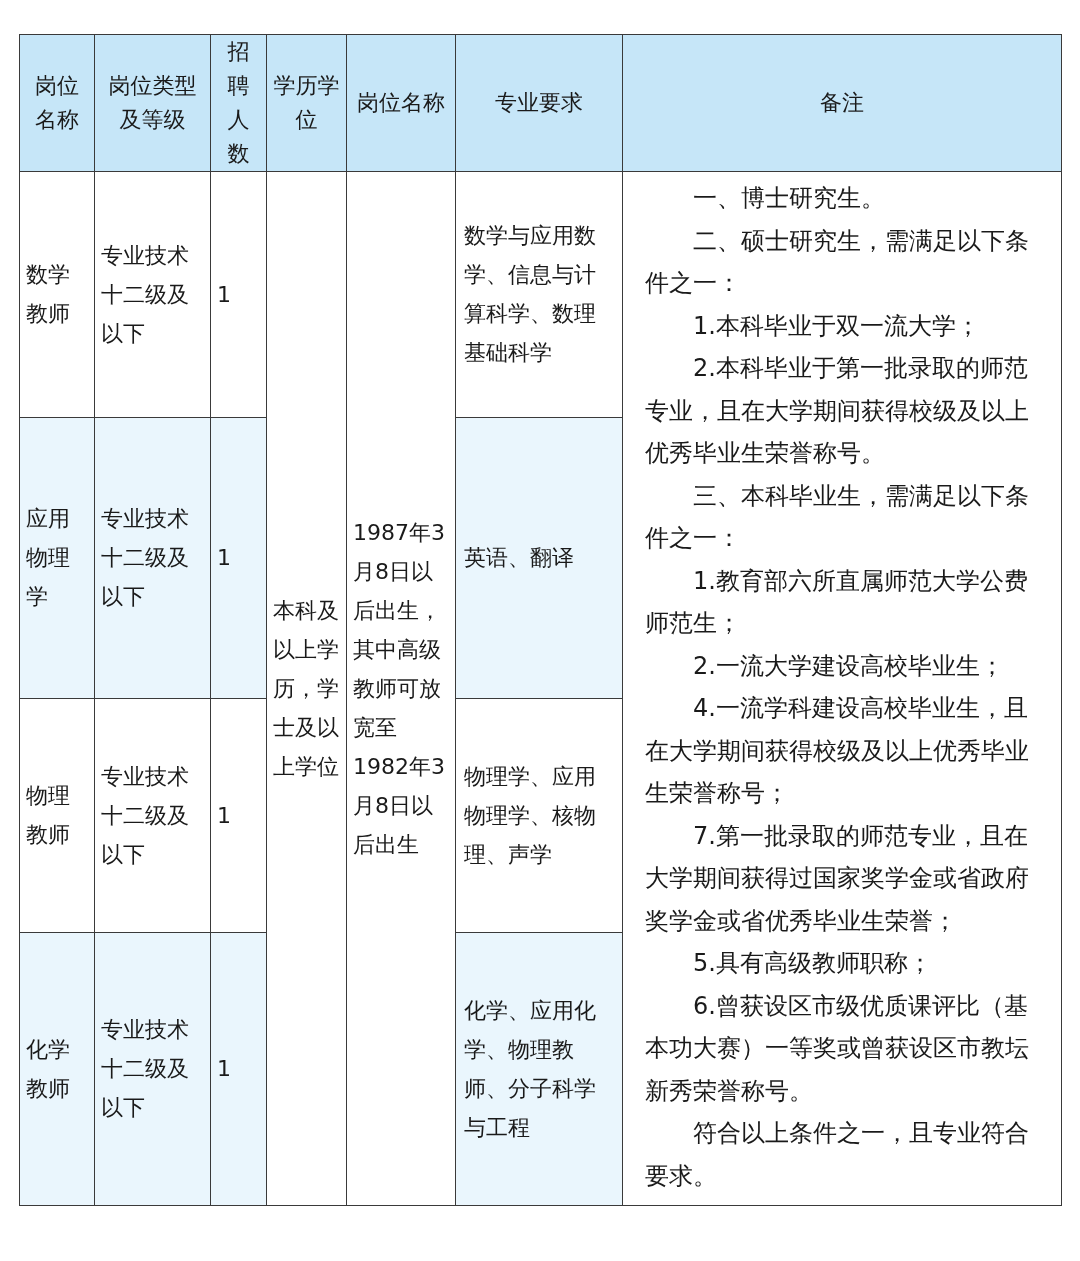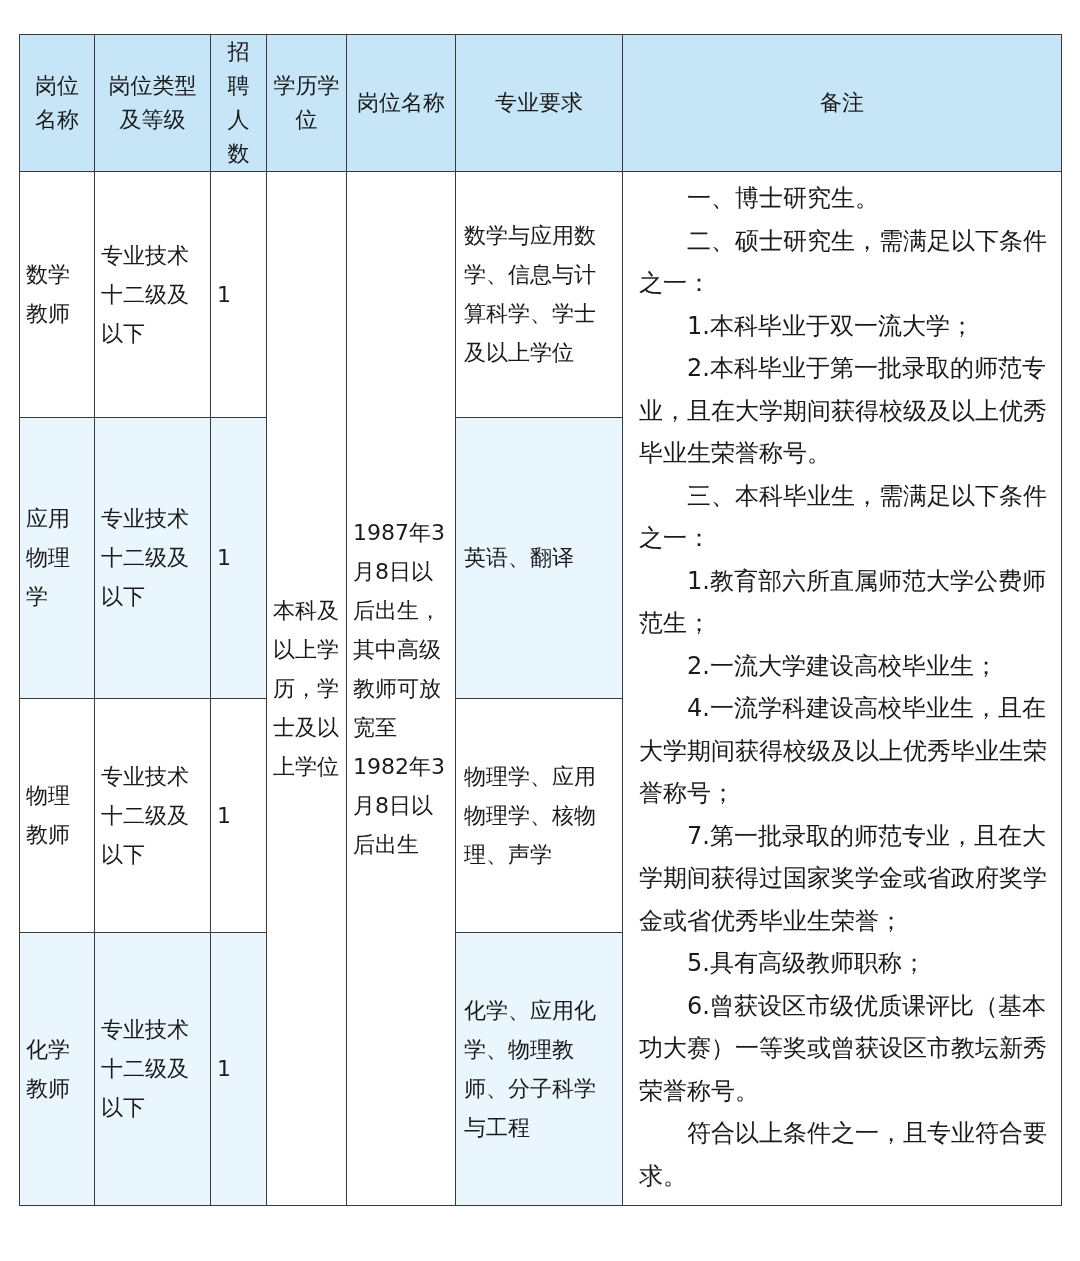--- a/index.html
+++ b/index.html
@@ -6,21 +6,21 @@
   body { width: 1080px; height: 1261px; position: relative; overflow: hidden;
          font-family: "DejaVu Sans", "Liberation Sans", sans-serif; color: #1a1a1a; }
   table { position: absolute; left: 19px; top: 34px; border-collapse: collapse;
           table-layout: fixed; width: 1042px; }
   td, th { border: 1.5px solid #3a3a3a; vertical-align: middle;
            font-weight: normal; font-size: 22px; line-height: 39px; padding: 0 6px; }
   thead th { background: #c6e6f8; height: 131px; line-height: 34px; }
   .shaded { background: #eaf6fd; }
   .white { background: #ffffff; }
   .narrow { padding: 0 8px; }
-  .notes { text-align: left; vertical-align: top; padding: 5px 10px 8px 16px;
+  .notes { text-align: left; vertical-align: top; padding: 5px 10px 8px 22px;
            font-size: 24px; line-height: 42.5px; background: #ffffff; }
   .notes p { margin: 0; }
   .notes p.indent { text-indent: 48px; }
   .major { padding: 0 8px; }
 </style>
 </head>
 <body>
 
 <table>
   <colgroup>
@@ -43,21 +43,21 @@
       <th>备注</th>
     </tr>
   </thead>
   <tbody>
     <tr style="height:245px">
       <td class="white">数学教师</td>
       <td class="white">专业技术十二级及以下</td>
       <td class="white">1</td>
       <td class="white" rowspan="4">本科及以上学历，学士及以上学位</td>
       <td class="white" rowspan="4">1987年3月8日以后出生，其中高级教师可放宽至1982年3月8日以后出生</td>
-      <td class="white major">数学与应用数学、信息与计算科学、学士及以上学位</td>
+      <td class="white major">数学与应用数学、信息与计算科学、数理基础科学</td>
       <td class="notes" rowspan="4">
         <p class="indent">一、博士研究生。</p>
         <p class="indent">二、硕士研究生，需满足以下条件之一：</p>
         <p class="indent">1.本科毕业于双一流大学；</p>
         <p class="indent">2.本科毕业于第一批录取的师范专业，且在大学期间获得校级及以上优秀毕业生荣誉称号。</p>
         <p class="indent">三、本科毕业生，需满足以下条件之一：</p>
         <p class="indent">1.教育部六所直属师范大学公费师范生；</p>
         <p class="indent">2.一流大学建设高校毕业生；</p>
         <p class="indent">4.一流学科建设高校毕业生，且在大学期间获得校级及以上优秀毕业生荣誉称号；</p>
         <p class="indent">7.第一批录取的师范专业，且在大学期间获得过国家奖学金或省政府奖学金或省优秀毕业生荣誉；</p>

